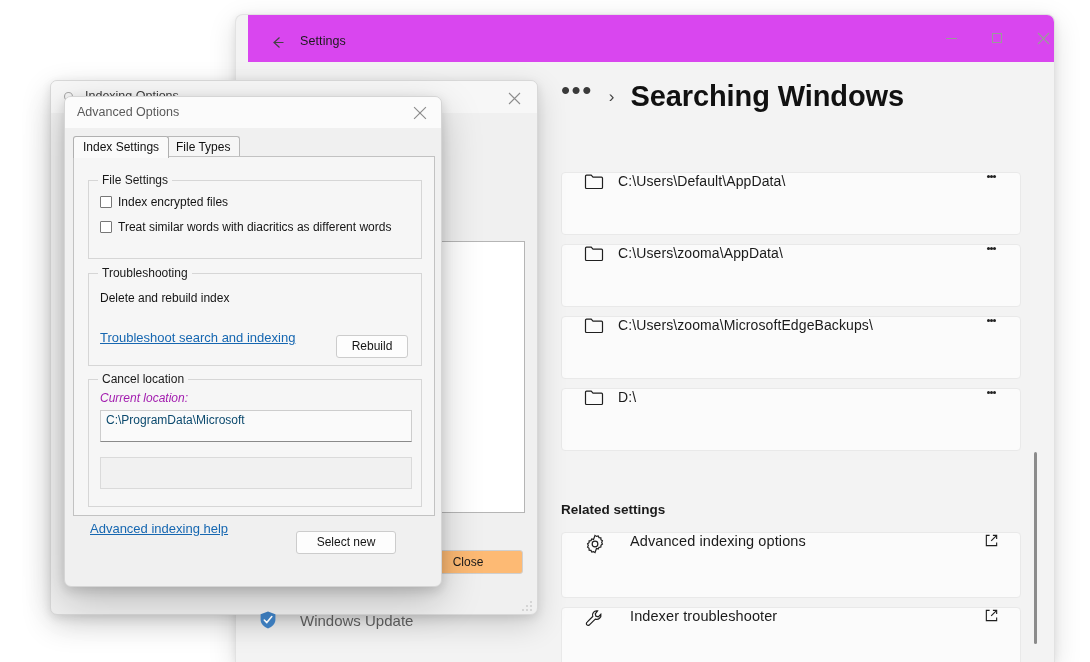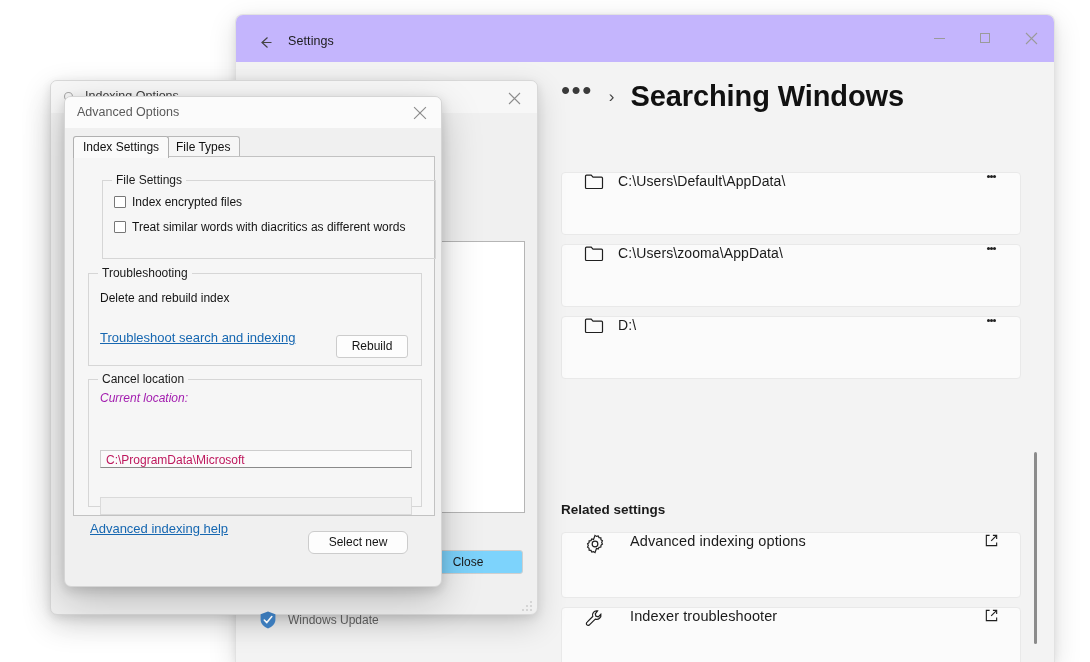--- a/index.html
+++ b/index.html
@@ -18,22 +18,22 @@
     position: absolute; left: 235px; top: 14px;
     width: 820px; height: 648px;
     background: #f3f3f3;
     border-radius: 8px 8px 0 0;
     border: 1px solid #e2e2e2;
     border-bottom: none;
     box-shadow: 0 8px 28px rgba(0,0,0,0.13), 0 2px 8px rgba(0,0,0,0.08);
     overflow: hidden;
   }
   .settings-titlebar {
-    position: absolute; left: 0; top: 0; width: 100%; height: 47px;
-    background: #c4b5fd;
+    position: absolute; left: 12px; top: 0; width: 100%; height: 47px;
+    background: #d946ef;
     text-decoration: underline;
   }
   .back-btn {
     position: absolute; left: 14px; top: 14px;
     width: 30px; height: 30px; border-radius: 4px;
     display: flex; align-items: center; justify-content: center;
     color: #444;
   }
   .settings-title {
     position: absolute; left: 52px; top: 19px;
@@ -106,21 +106,21 @@
   .idx-close { position:absolute; right: 8px; top: 5px; width: 30px; height: 24px;
                display:flex; align-items:center; justify-content:center; color:#8d8d8d; }
   .idx-list {
     position: absolute; left: 14px; top: 160px; width: 460px; height: 272px;
     background: #ffffff; border: 1px solid #b5b5b5;
   }
   .idx-label { position: absolute; left: 14px; top: 130px; font-size: 12px; color:#222; }
   .idx-links { position: absolute; left: 14px; top: 466px; font-size: 12px; }
   .idx-links a { display:block; color:#1667b1; text-decoration: underline; margin-bottom: 8px; }
   .idx-btn {
-    position:absolute; background: #7dd3fc; border: 1px solid #cfcfcf; border-radius: 3px;
+    position:absolute; background: #fdba74; border: 1px solid #cfcfcf; border-radius: 3px;
     font-size: 12px; color: #1a1a1a; height: 24px; line-height: 22px; text-align:center;
   }
   .close-btn { right: 14px; bottom: 40px; width: 110px; }
   .grip { position:absolute; right: 4px; bottom: 4px; width: 12px; height: 12px; opacity:.5; }
 
   
   .adv-win {
     position: absolute; left: 64px; top: 96px;
     width: 378px; height: 491px;
     background: #f0f0f0;
@@ -147,44 +147,43 @@
     position: absolute; left: 8px; top: 59px; width: 362px; height: 360px;
     border: 1px solid #c2c2c2; background: #f6f6f6;
   }
   .group {
     position: absolute; border: 1px solid #d6d6d6;
   }
   .group > .gt {
     position: absolute; top: -8px; left: 9px; background: #f6f6f6;
     padding: 0 4px; font-size: 12px; color: #1a1a1a;
   }
-  .g-file { left: 14px; top: 23px; width: 334px; height: 79px; margin-left: 14px; }
+  .g-file { left: 14px; top: 23px; width: 334px; height: 79px; }
   .g-trouble { left: 14px; top: 116px; width: 334px; height: 93px; }
   .g-loc { left: 14px; top: 222px; width: 334px; height: 128px; }
 
   .chkrow { position:absolute; display:flex; align-items:center; gap: 6px; font-size: 12px; color:#141414; }
   .chk { width: 12px; height: 12px; border: 1px solid #777; background:#fff; border-radius:1px; flex:0 0 12px; }
 
   .dlg-btn {
     position:absolute; background: #fdfdfd; border: 1px solid #ccc; border-radius: 3px;
     font-size: 12px; color:#141414; height: 23px; line-height: 21px; text-align:center;margin-top:48px;
   }
   .txtfield {
     position:absolute; background: #fafafa; border: 1px solid #cdcdcd;
-    font-size: 12px; color:#be185d; height: 18px; line-height: 18px; padding: 0 5px;
+    font-size: 12px; color:#0c4a6e; height: 32px; line-height: 18px; padding: 0 5px;
     border-bottom-color:#8a8a8a;
-    margin-top:40px;
   }
   .txtfield.empty { background: #f1f1f1; border-color:#dadada; }
   a.lnk { color:#1667b1; text-decoration: underline; font-size: 13px; }
 
   .bgtext { position:absolute; font-size: 12px; color:#555; }
   .win-upd {
-    position: absolute; left: 258px; top: 610px; display:flex; align-items:center; gap:10px;
-    font-size: 12px; color: #5a5a5a;
+    position: absolute; left: 258px; top: 610px; display:flex; align-items:center; gap:22px;
+    font-size: 15px; color: #5a5a5a;
   }
   .shield { width: 20px; height: 20px; }
 </style>
 </head>
 <body>
 
 <div id="root">
 
   <div class="settings-win">
 
@@ -247,20 +246,33 @@
             </svg>
           </span>
           <span class="lbl">C:\Users\zooma\AppData\</span>
           <span class="kebab">
               <span></span>
               <span></span>
               <span></span>
             </span>
         </div>
 
+        <div class="card">
+          <span class="ic">
+            <svg width="20" height="17" viewBox="0 0 20 17" fill="none" stroke="#1f1f1f" stroke-width="1.2">
+              <path d="M1.5 14.5 V3.2 a1 1 0 0 1 1-1 H7.2 l1.8 2 H17.5 a1 1 0 0 1 1 1 V14.5 a1 1 0 0 1-1 1 H2.5 a1 1 0 0 1-1-1 Z"></path>
+            </svg>
+          </span>
+          <span class="lbl">C:\Users\zooma\MicrosoftEdgeBackups\</span>
+          <span class="kebab">
+              <span></span>
+              <span></span>
+              <span></span>
+            </span>
+        </div>
 
         <div class="card">
           <span class="ic">
             <svg width="20" height="17" viewBox="0 0 20 17" fill="none" stroke="#1f1f1f" stroke-width="1.2">
               <path d="M1.5 14.5 V3.2 a1 1 0 0 1 1-1 H7.2 l1.8 2 H17.5 a1 1 0 0 1 1 1 V14.5 a1 1 0 0 1-1 1 H2.5 a1 1 0 0 1-1-1 Z"></path>
             </svg>
           </span>
           <span class="lbl">D:\</span>
           <span class="kebab">
               <span></span>
@@ -403,21 +415,21 @@
       </div>
 
       <div class="group g-loc">
         <span class="gt">Cancel location</span>
 
         <span class="bgtext" style="left:11px; top:11px; color:#a21caf;font-style:italic;">Current location:</span>
         <div class="txtfield" style="left:11px; top:30px; width:312px;">C:\ProgramData\Microsoft</div>
 
         <div class="txtfield empty" style="left:11px; top:77px; width:312px;"></div>
 
-        <div class="dlg-btn" style="right:13px; top:103px; width:100px;border-radius:6px;">Select new</div>
+        <div class="dlg-btn" style="right:25px; top:103px; width:100px;">Select new</div>
       </div>
     </div>
 
     <a class="lnk" href="#" style="position:absolute; left:25px; top:424px;">Advanced indexing help</a>
 
     <div class="dlg-btn" style="left:222px; top:457px; width:80px;">OK</div>
     <div class="dlg-btn" style="left:313px; top:457px; width:72px;">Cancel</div>
   </div>
 
 </div>

